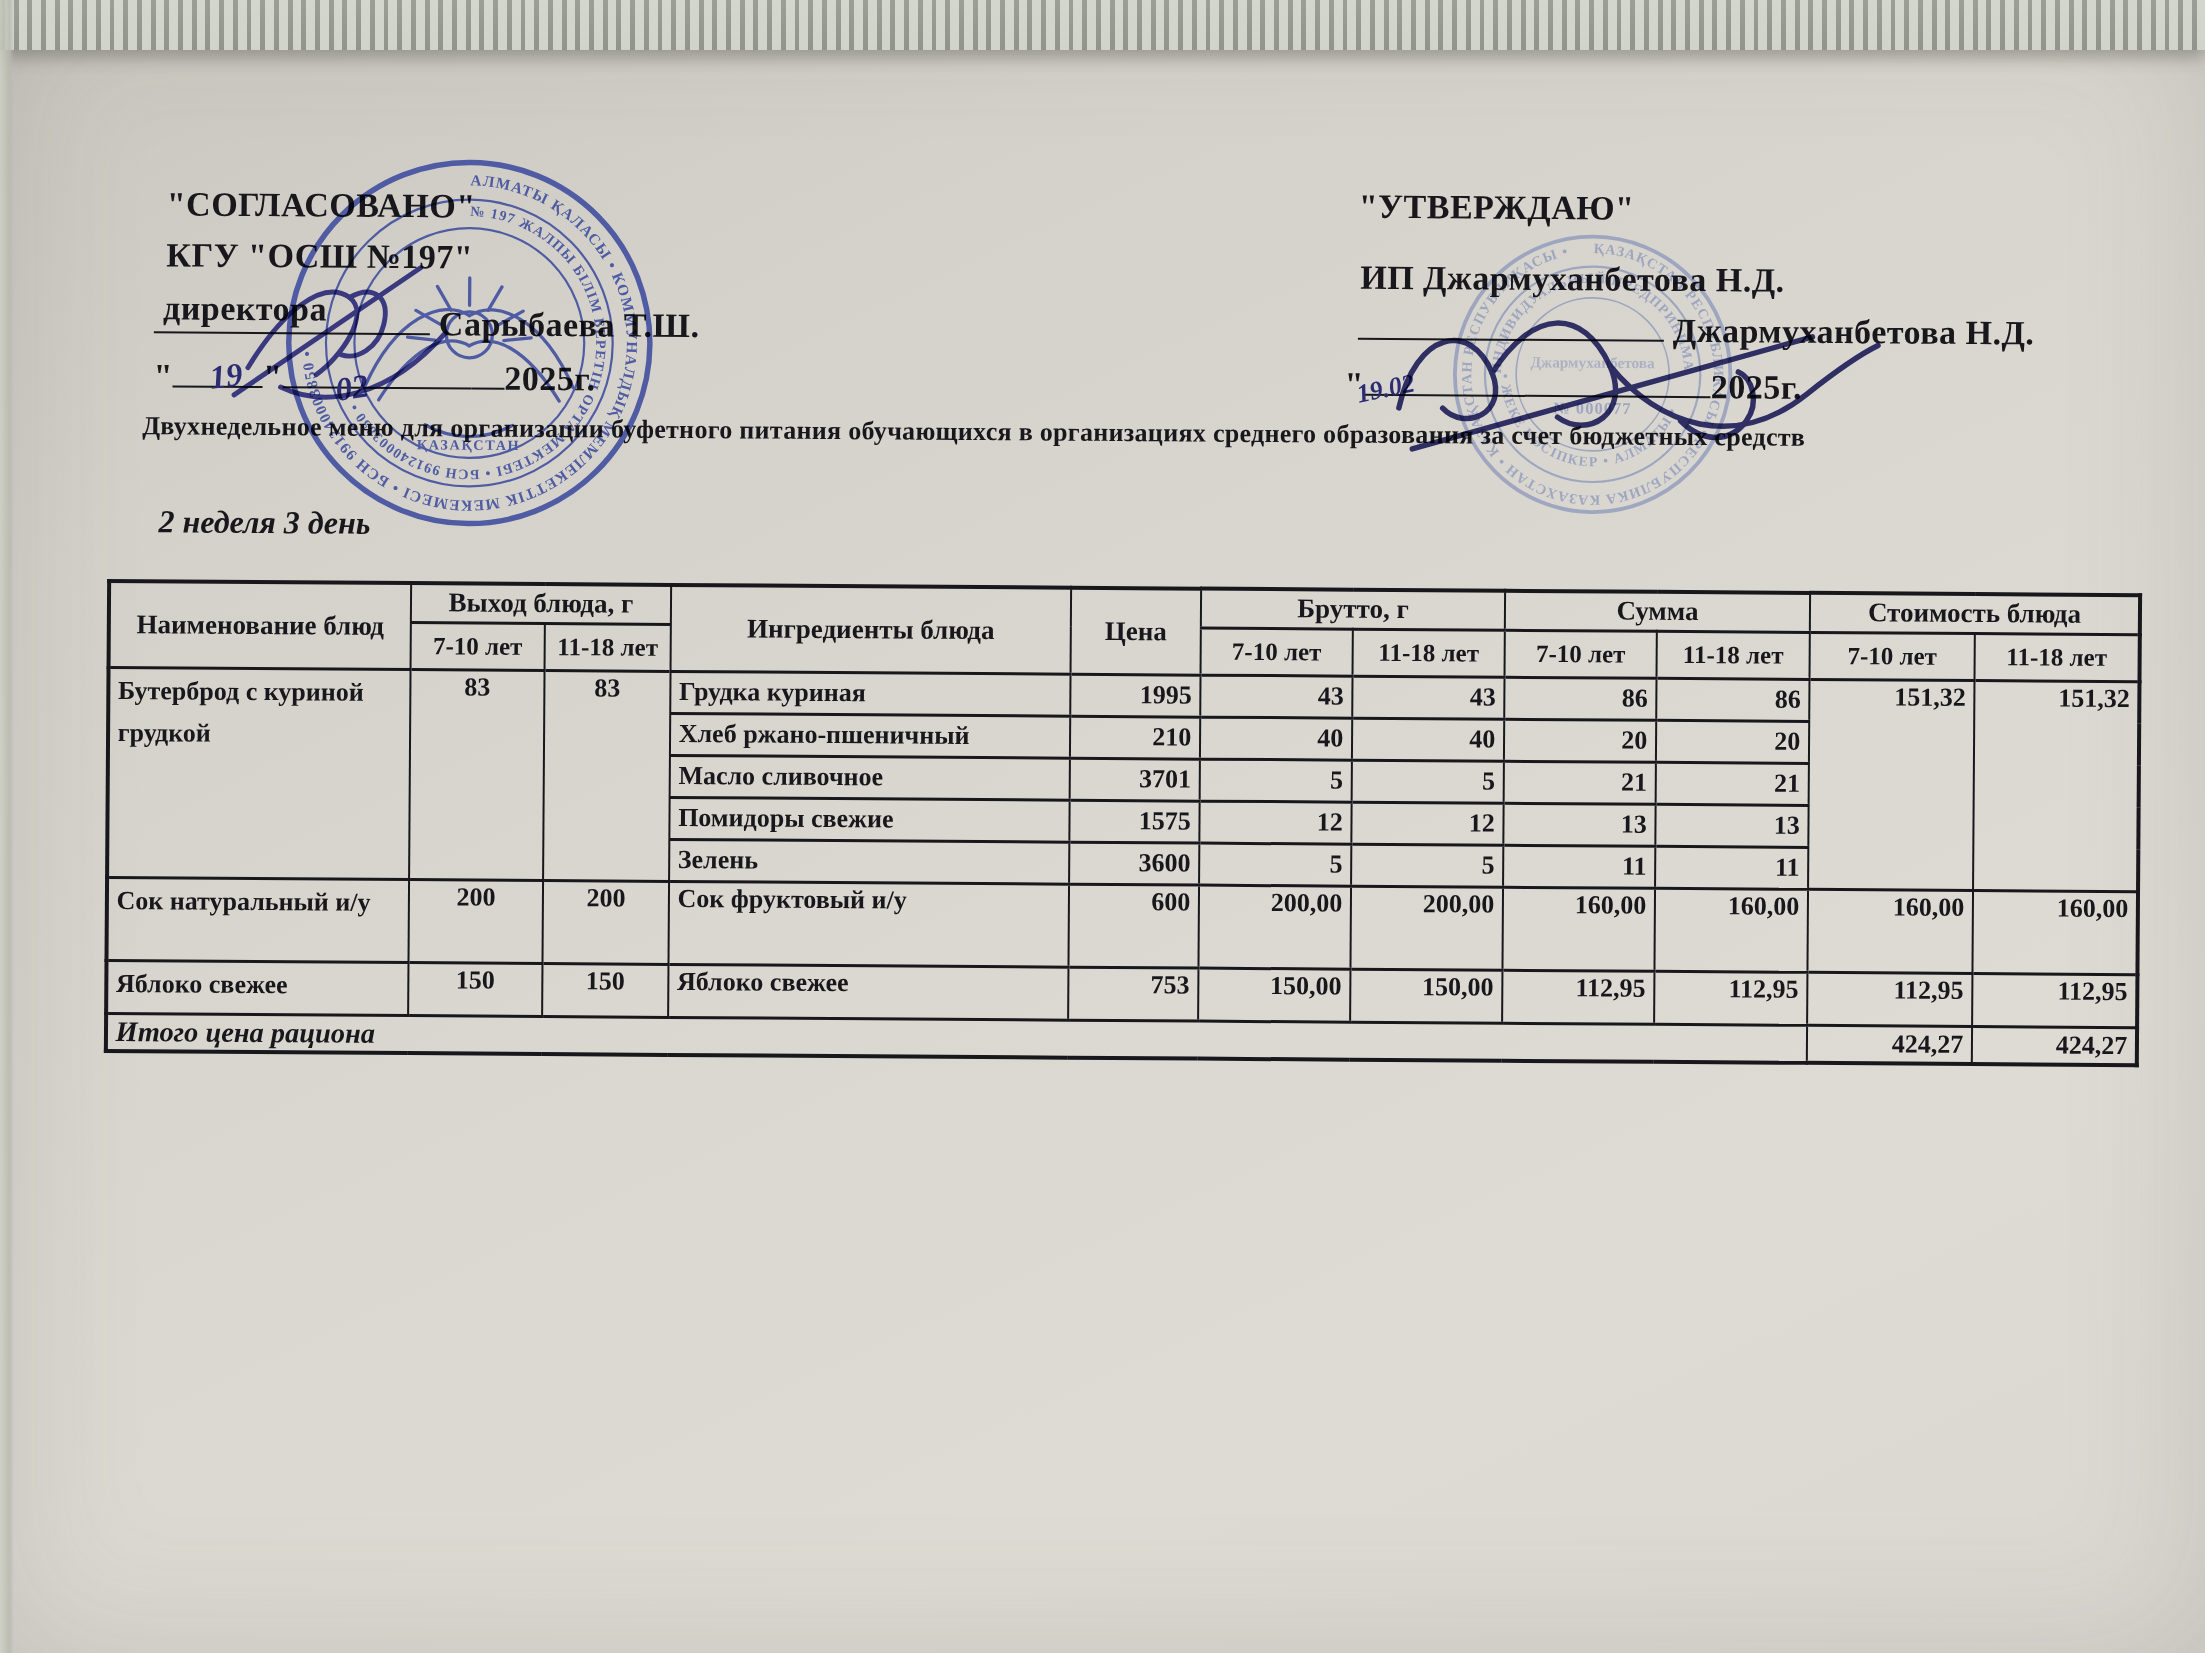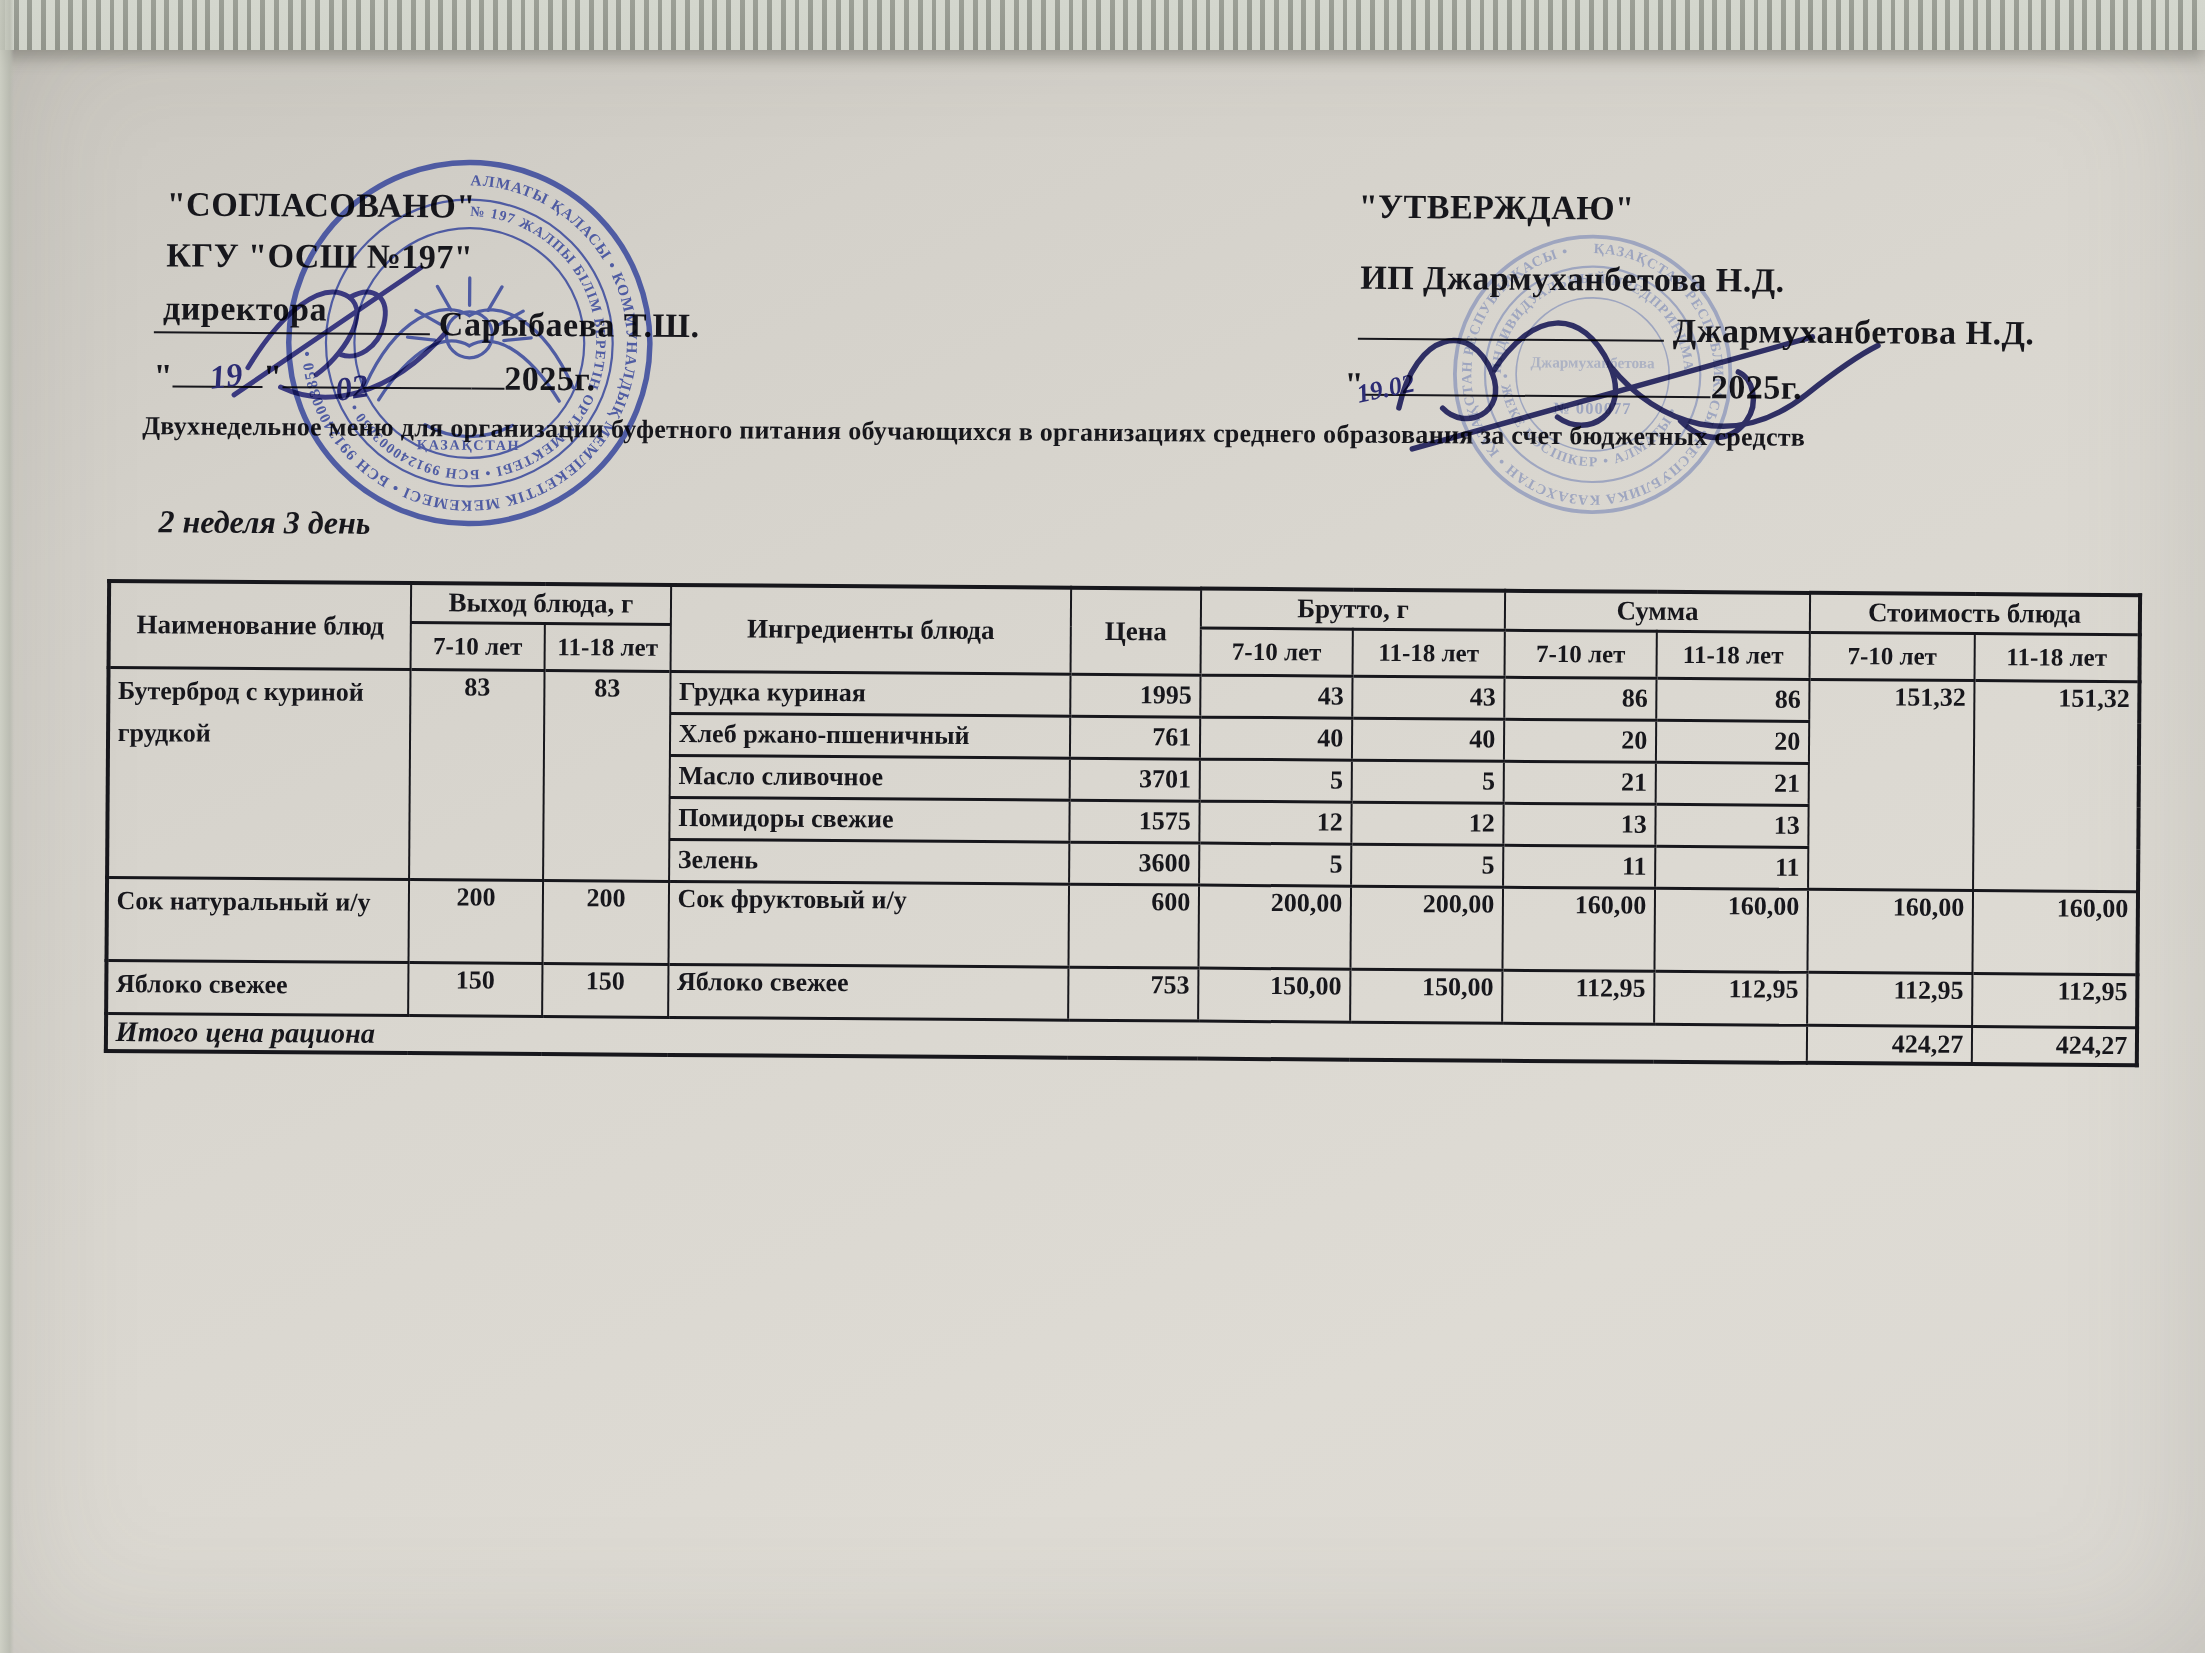--- a/index.html
+++ b/index.html
@@ -127,21 +127,21 @@
         <td class="num">1995</td>
         <td class="num">43</td>
         <td class="num">43</td>
         <td class="num">86</td>
         <td class="num">86</td>
         <td rowspan="5" class="c-cost">151,32</td>
         <td rowspan="5" class="c-cost">151,32</td>
       </tr>
       <tr class="r-ing" style="height:42px;">
         <td class="ing">Хлеб ржано-пшеничный</td>
-        <td class="num">761</td>
+        <td class="num">210</td>
         <td class="num">40</td>
         <td class="num">40</td>
         <td class="num">20</td>
         <td class="num">20</td>
       </tr>
       <tr class="r-ing" style="height:42px;">
         <td class="ing">Масло сливочное</td>
         <td class="num">3701</td>
         <td class="num">5</td>
         <td class="num">5</td>

